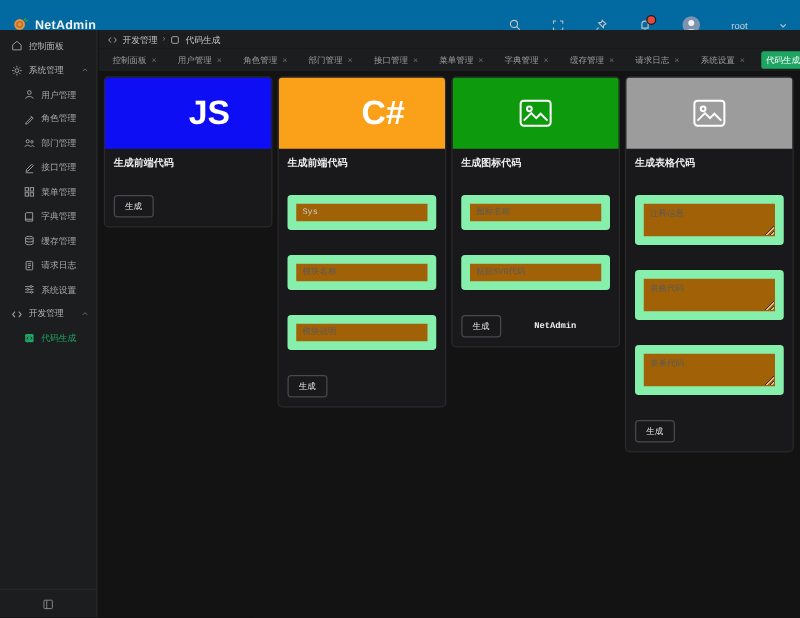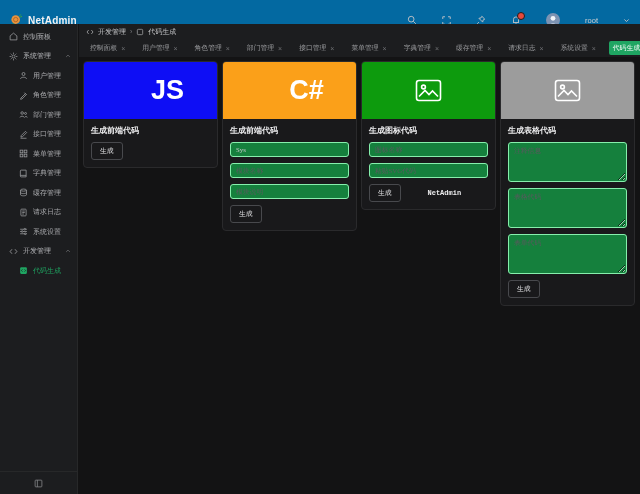--- a/index.html
+++ b/index.html
@@ -38,24 +38,24 @@
   .tabbar{height:18px;background:#1c1d1f;display:flex;align-items:center;gap:9px;padding:0 7px;}
   .tab{display:flex;align-items:center;gap:4px;font-size:6.8px;color:#9b9c9f;cursor:pointer;padding:2px 4px;border-radius:2px;white-space:nowrap;}
   .tab .tx{color:#6f7073;font-size:7px;line-height:1;}
   .tab.active{background:#1fa562;color:#fff;}
 
   .content{flex:1;background:#131314;padding:4px;display:flex;gap:4px;align-items:flex-start;}
   .card{width:135px;background:#19191b;border:1px solid #2a2a2c;border-radius:4px;overflow:hidden;box-sizing:border-box;flex:none;}
   .banner{height:57px;display:flex;align-items:center;justify-content:center;}
   .banner-text{font-size:27px;font-weight:800;color:#fff;margin-left:34px;}
   .banner .img-icon{color:#fff;}
-  .cbody{padding:6px 7px 7px 7px;display:flex;flex-direction:column;gap:6px;}
+  .cbody{padding:6px 7px 7px 7px;display:flex;flex-direction:column;gap:20px;}
   .ctitle{font-size:8px;font-weight:bold;color:#ececee;}
-  .fld{width:100%;box-sizing:border-box;background:#15803d;border:1px solid #86efac;border-radius:3px;
-    color:#c9cacc;font-size:6.8px;padding:3px 5px;font-family:Liberation Serif, serif;outline:none;}
+  .fld{width:100%;box-sizing:border-box;background:#a16207;border:7px solid #86efac;border-radius:3px;
+    color:#c9cacc;font-size:6.8px;padding:3px 5px;font-family:Liberation Mono, monospace;outline:none;}
   .fld::placeholder{color:#58595d;}
   textarea.fld{height:40px;resize:both;}
   .gen{align-self:flex-start;background:transparent;border:1px solid #48494d;border-radius:3px;color:#e3e3e5;
     font-size:6.8px;padding:3px 8px;cursor:pointer;font-family:"Liberation Sans",sans-serif;}
   .foot-row{display:flex;align-items:center;}
   .iconfont-link{flex:1;text-align:center;color:#ececee;font-size:7px;font-weight:bold;font-family:"Liberation Mono",monospace;text-decoration:none;cursor:pointer;}
 </style>
 </head>
 <body>
 

